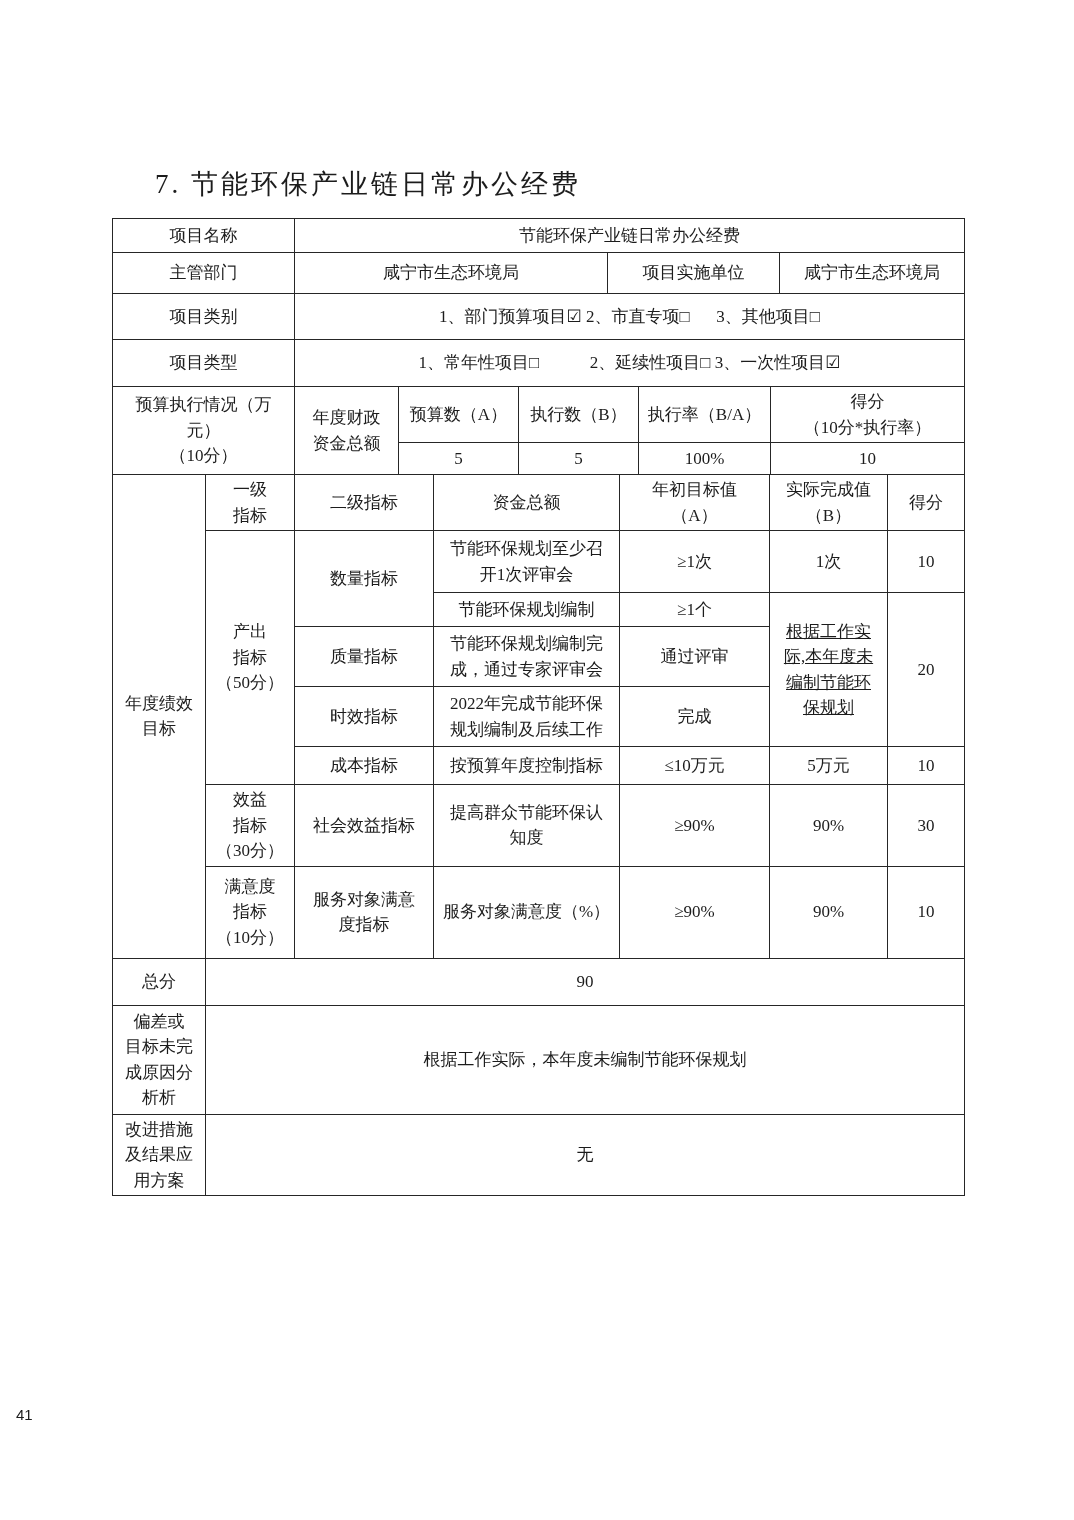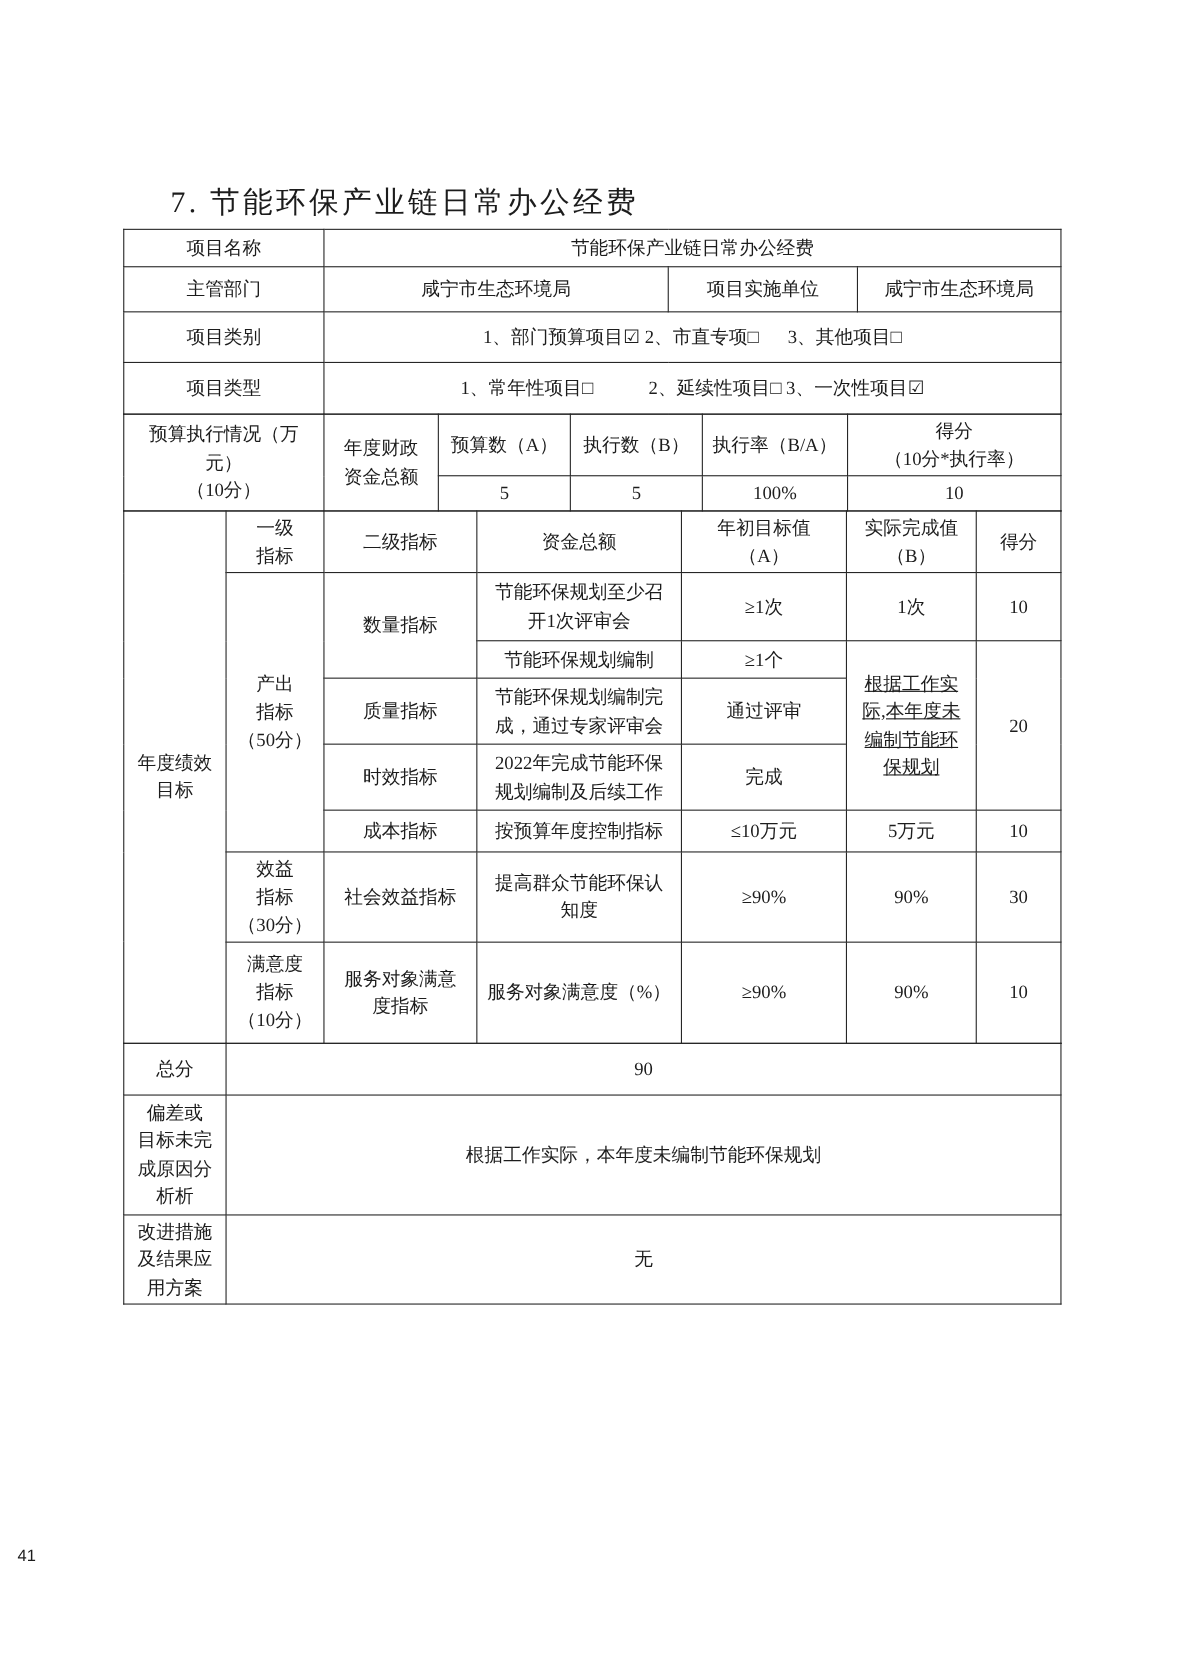--- a/index.html
+++ b/index.html
@@ -19,21 +19,21 @@
     left: 155px;
     top: 166px;
     font-size: 27px;
     letter-spacing: 3px;
     font-weight: 500;
     white-space: nowrap;
   }
   .sheet {
     position: absolute;
     left: 112px;
-    top: 208px;
+    top: 218px;
     width: 852px;
   }
   table.doc-table {
     border-collapse: collapse;
     table-layout: fixed;
     width: 852px;
   }
   table.doc-table + table.doc-table {
     margin-top: -1px;
   }

